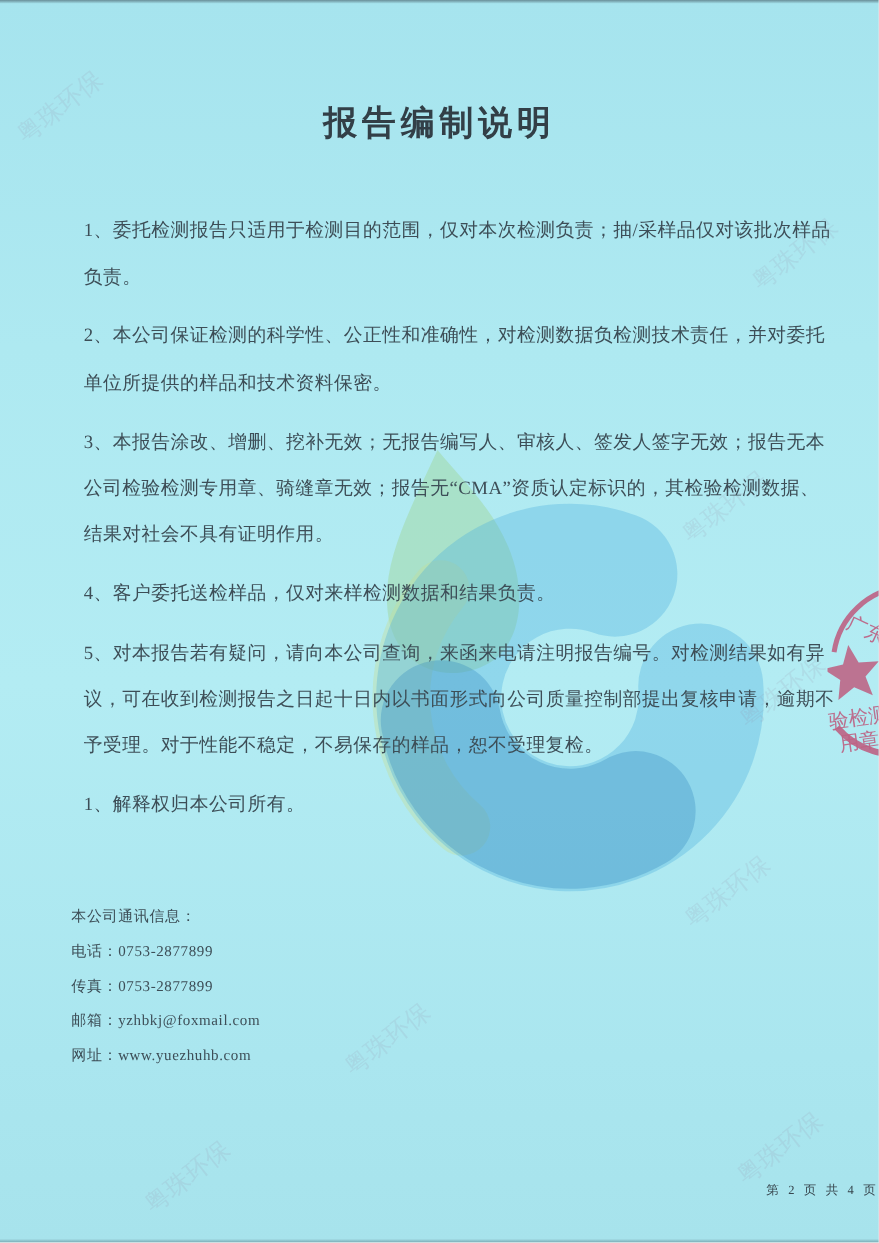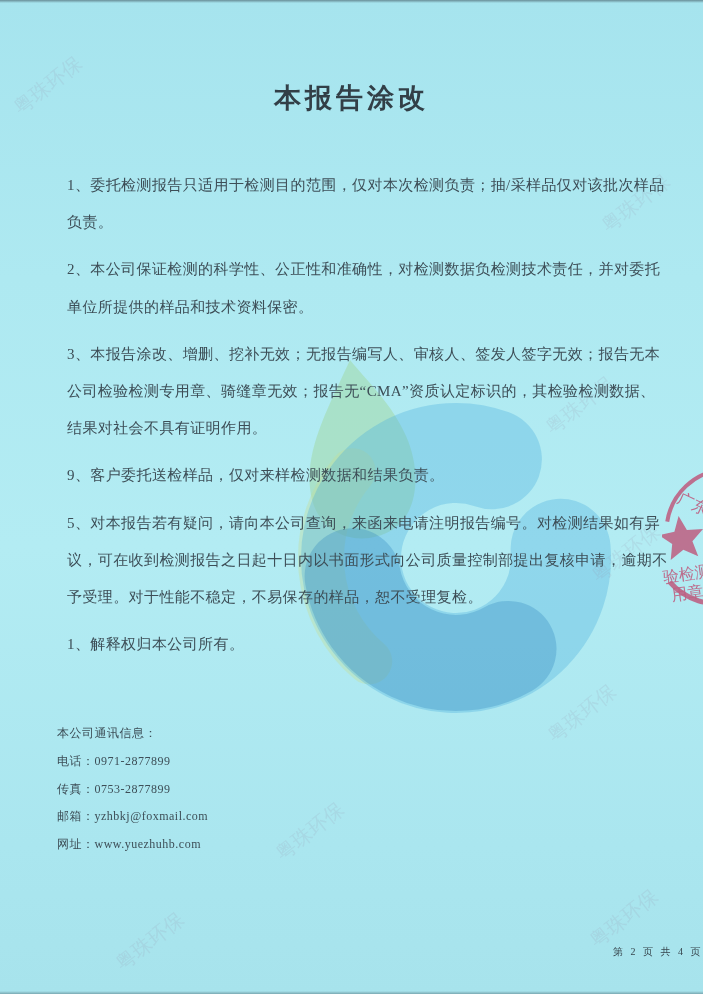--- a/index.html
+++ b/index.html
@@ -63,40 +63,40 @@
 
   <span class="ghost" style="left:8px;top:72px">粤珠环保</span>
   <span class="ghost" style="left:596px;top:190px">粤珠环保</span>
   <span class="ghost" style="left:540px;top:392px">粤珠环保</span>
   <span class="ghost" style="left:586px;top:540px">粤珠环保</span>
   <span class="ghost" style="left:542px;top:700px">粤珠环保</span>
   <span class="ghost" style="left:270px;top:818px">粤珠环保</span>
   <span class="ghost" style="left:110px;top:928px">粤珠环保</span>
   <span class="ghost" style="left:584px;top:905px">粤珠环保</span>
 
-  <div class="doc-title">本报告涂改</div>
+  <div class="doc-title">报告编制说明</div>
 
   <div class="notes">
     <p>1、委托检测报告只适用于检测目的范围，仅对本次检测负责；抽/采样品仅对该批次样品
 负责。</p>
     <p>2、本公司保证检测的科学性、公正性和准确性，对检测数据负检测技术责任，并对委托
 单位所提供的样品和技术资料保密。</p>
     <p>3、本报告涂改、增删、挖补无效；无报告编写人、审核人、签发人签字无效；报告无本
 公司检验检测专用章、骑缝章无效；报告无“CMA”资质认定标识的，其检验检测数据、
 结果对社会不具有证明作用。</p>
-    <p>9、客户委托送检样品，仅对来样检测数据和结果负责。</p>
+    <p>4、客户委托送检样品，仅对来样检测数据和结果负责。</p>
     <p>5、对本报告若有疑问，请向本公司查询，来函来电请注明报告编号。对检测结果如有异
 议，可在收到检测报告之日起十日内以书面形式向公司质量控制部提出复核申请，逾期不
 予受理。对于性能不稳定，不易保存的样品，恕不受理复检。</p>
     <p>1、解释权归本公司所有。</p>
   </div>
 
   <div class="contact">
     <p>本公司通讯信息：</p>
-    <p>电话：0971-2877899</p>
+    <p>电话：0753-2877899</p>
     <p>传真：0753-2877899</p>
     <p>邮箱：yzhbkj@foxmail.com</p>
     <p>网址：www.yuezhuhb.com</p>
   </div>
 
   <svg class="stamp" viewBox="0 0 150 148" xmlns="http://www.w3.org/2000/svg">
     <g transform="rotate(-8 40 74)" fill="none" stroke="#bf4f74">
       <path d="M 8 52 A 62 62 0 0 1 70 8" stroke-width="4" opacity="0.9"></path>
       <path d="M 2 112 A 62 62 0 0 0 62 140" stroke-width="5" opacity="0.9"></path>
       <g stroke="none" fill="#bf4f74">

